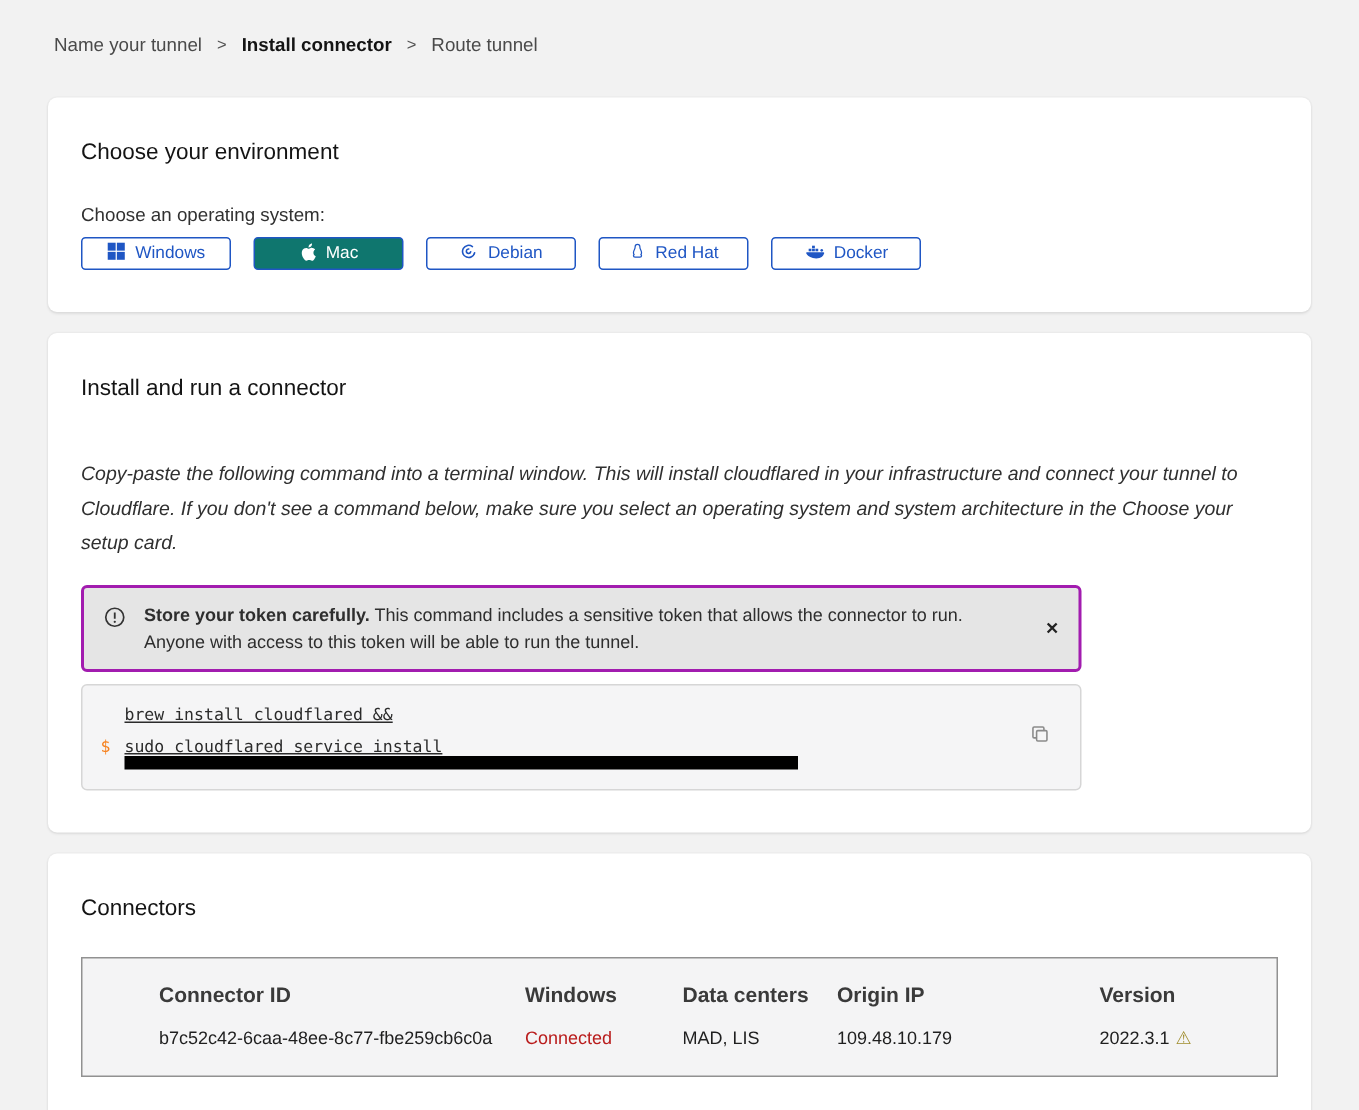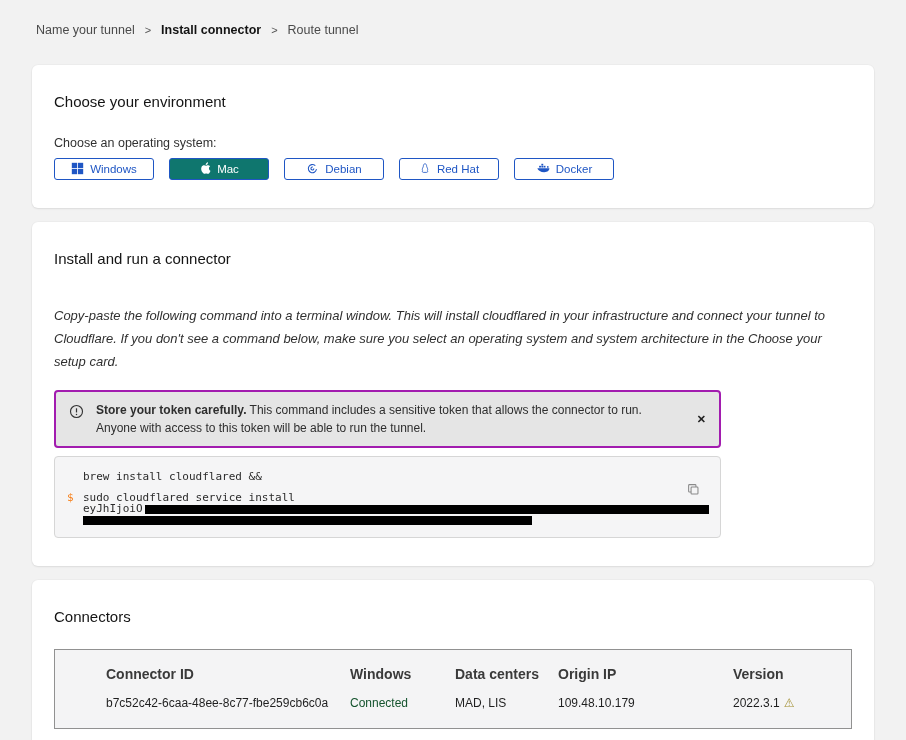--- a/index.html
+++ b/index.html
@@ -69,21 +69,21 @@
     width: 667px;
     background: #f5f5f6;
     border: 1px solid #d6d6d6;
     border-radius: 4px;
     padding: 14px 0 12px 0;
     position: relative;
     font-family: "DejaVu Sans Mono", "Liberation Mono", monospace;
     font-size: 11px;
     color: #2b2b2b;
   }
-  .code-line { padding-left: 28px; line-height: 11px; position: relative; white-space: nowrap; }
+  .code-line { padding-left: 28px; line-height: 11px; position: relative; white-space: nowrap; text-decoration: underline; }
   .code-line.first { margin-bottom: 10px; }
   .prompt-char { position: absolute; left: 12px; top: 0; color: #f6821f; }
   .redact { display: inline-block; height: 9px; background: #000; vertical-align: middle; }
   .redact.r1 { width: 564px; margin-left: 2px; }
   .redact.r2 { width: 449px; }
   .copy-btn {
     position: absolute; right: 20px; top: 26px;
     background: none; border: none; cursor: pointer; padding: 0;
   }
   .conn-table {
@@ -92,21 +92,21 @@
     border: 1px solid #919191;
     padding: 16px 0 18px 51px;
   }
   .conn-grid {
     display: grid;
     grid-template-columns: 244px 105px 103px 175px 1fr;
     align-items: center;
   }
   .conn-head { font-size: 14px; font-weight: bold; color: #3a3a3a; }
   .conn-vals { margin-top: 14px; font-size: 12px; color: #1f1f1f; }
-  .status-connected { color: #14532d; }
+  .status-connected { color: #b91c1c; }
   .version-cell { display: flex; align-items: center; gap: 4px; }
   .warn-tri { color: #a08d2e; font-size: 12px; line-height: 12px; }
 </style>
 </head>
 <body>
 
 <nav class="breadcrumb">
   <span class="crumb">Name your tunnel</span>
   <span class="sep">&gt;</span>
   <span class="crumb active">Install connector</span>
@@ -202,23 +202,20 @@
       </span>
       <button class="close-x">✕</button>
     </div>
 
     <div class="code-block">
       <div class="code-line first">brew install cloudflared &amp;&amp;</div>
       <div class="code-line">
         <span class="prompt-char">$</span><span>sudo cloudflared service install</span>
       </div>
       <div class="code-line">
-        <span>eyJhIjoiO</span><span class="redact r1"></span>
-      </div>
-      <div class="code-line">
         <span class="redact r2"></span>
       </div>
       <button class="copy-btn">
         <svg width="13" height="13" viewBox="0 0 16 16" fill="none" stroke="#8a8a8a" stroke-width="1.3">
             <rect x="5" y="5" width="8.5" height="8.5" rx="1"></rect>
             <path d="M11 5V3a1 1 0 0 0-1-1H3a1 1 0 0 0-1 1v7a1 1 0 0 0 1 1h2"></path>
           </svg>
       </button>
     </div>
   </section>

